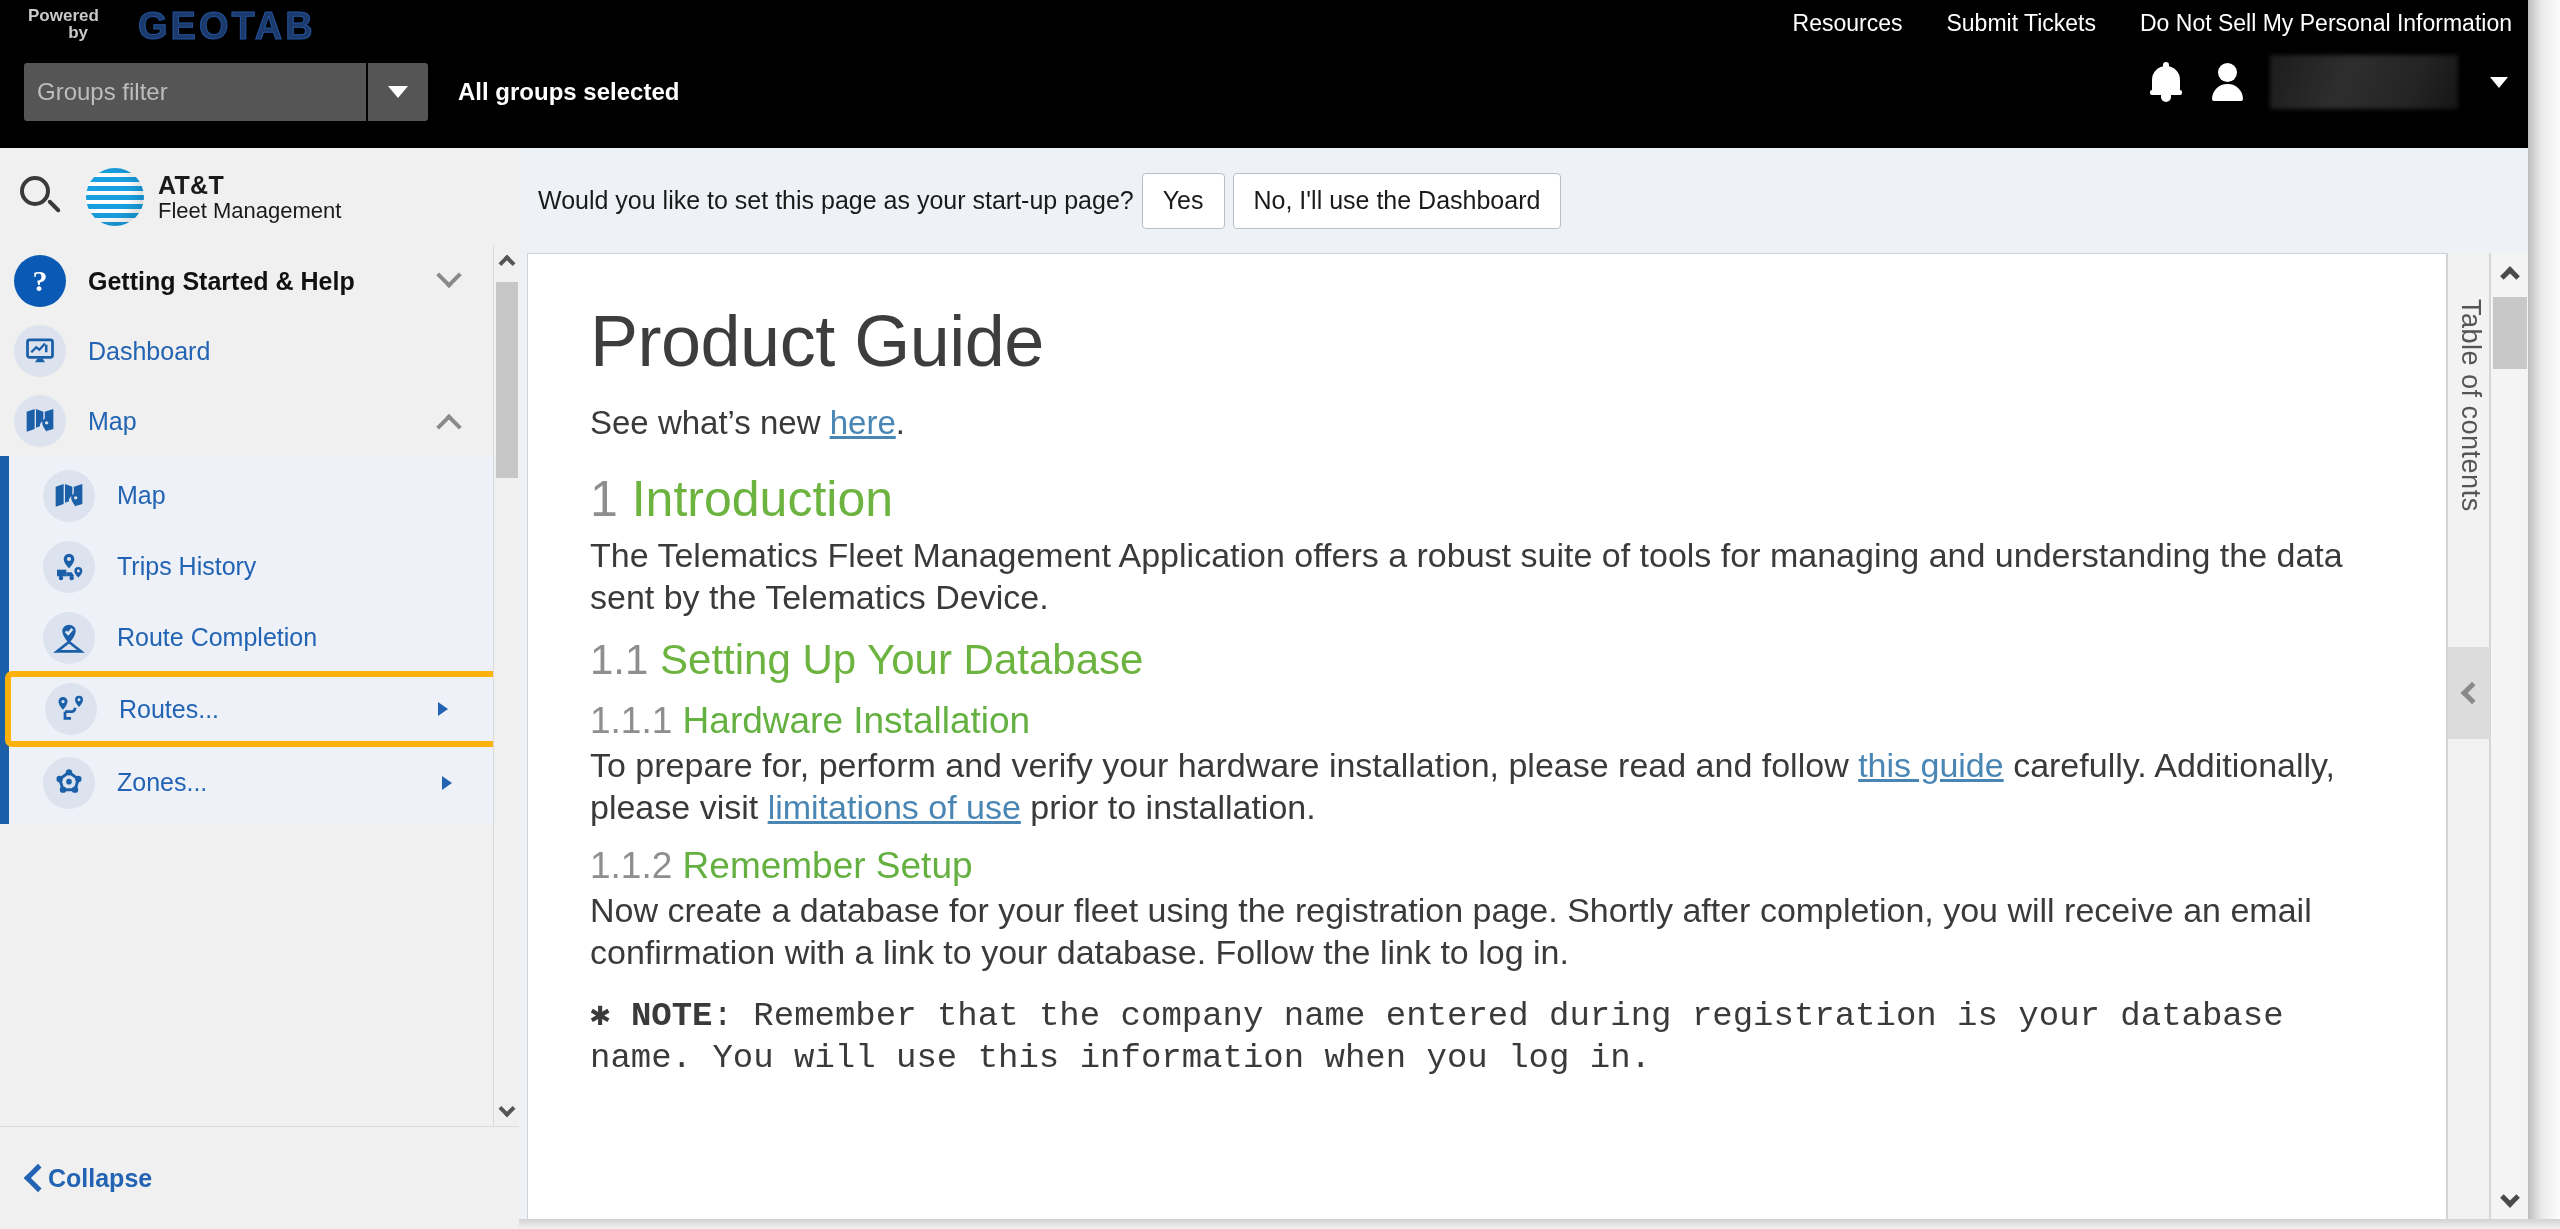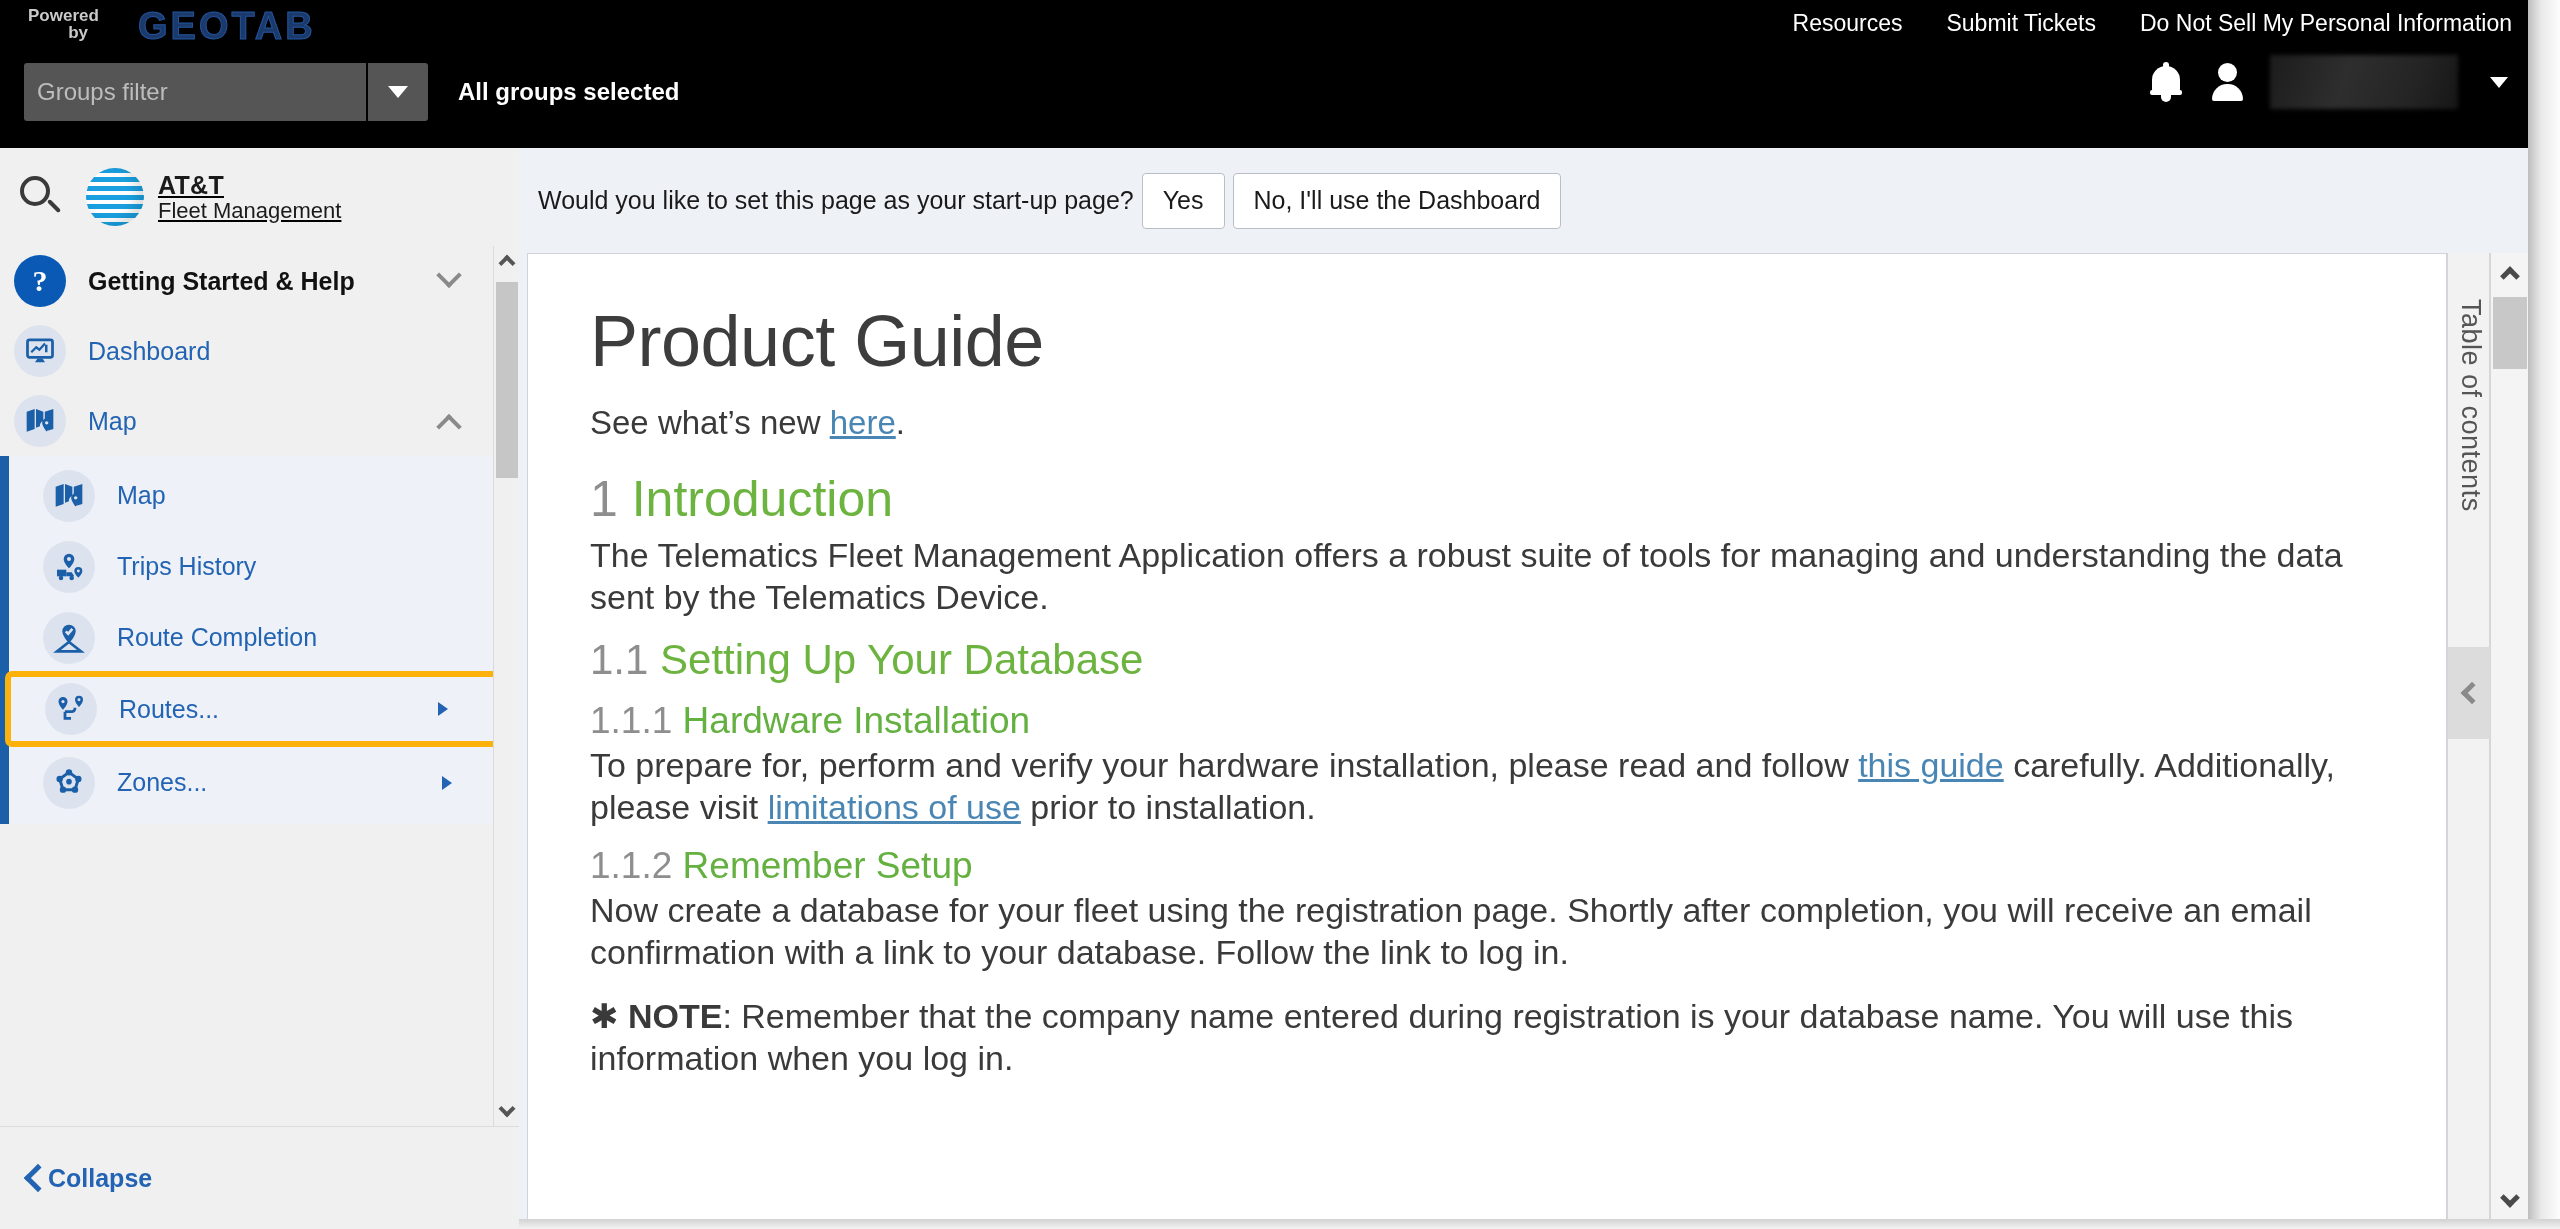--- a/index.html
+++ b/index.html
@@ -118,21 +118,20 @@
     border-right: 9px solid transparent;
     border-top: 11px solid #ffffff;
   }
 
   
   .sidebar {
     position: absolute; left: 0; top: 148px;
     width: 519px; height: 1081px;
     background: #f0f0f0;
     z-index: 20;
-    text-decoration: underline;
   }
   .sb-head {
     height: 98px; display: flex; align-items: center;
     padding-left: 18px; gap: 22px;
   }
   .search-ic { width: 46px; height: 46px; position: relative; }
   .search-ic .ring {
     position: absolute; left: 2px; top: 2px;
     width: 30px; height: 30px; border: 4px solid #3a3a3a; border-radius: 50%;
   }
@@ -293,21 +292,21 @@
   h4.sec {
     font-size: 37px; font-weight: normal; margin-bottom: 2px; margin-top: 16px;
   }
   .num { color: #8e8e8e; }
   .ttl { color: #64b040; }
   h3.sec .ttl, h2.sec .ttl { color: #6cb43f; }
 
   p.body {
     font-size: 34px; line-height: 1.24; color: #3a3a3a; margin-bottom: 6px;
   }
-  p.note { font-size: 34px; line-height: 1.24; color: #3a3a3a; margin-top: 22px; }
+  p.note { font-size: 34px; line-height: 1.24; color: #3a3a3a; margin-top: 22px; font-family: Liberation Mono, monospace; }
   .note b { font-weight: bold; }
   .star { font-size: 34px; }
 
   
   .toc-rail {
     position: absolute; right: 38px; top: 105px;
     width: 43px; height: 968px;
     background: #f2f2f2;
     border-left: 1px solid #d6d6d6;
     border-right: 1px solid #d6d6d6;

